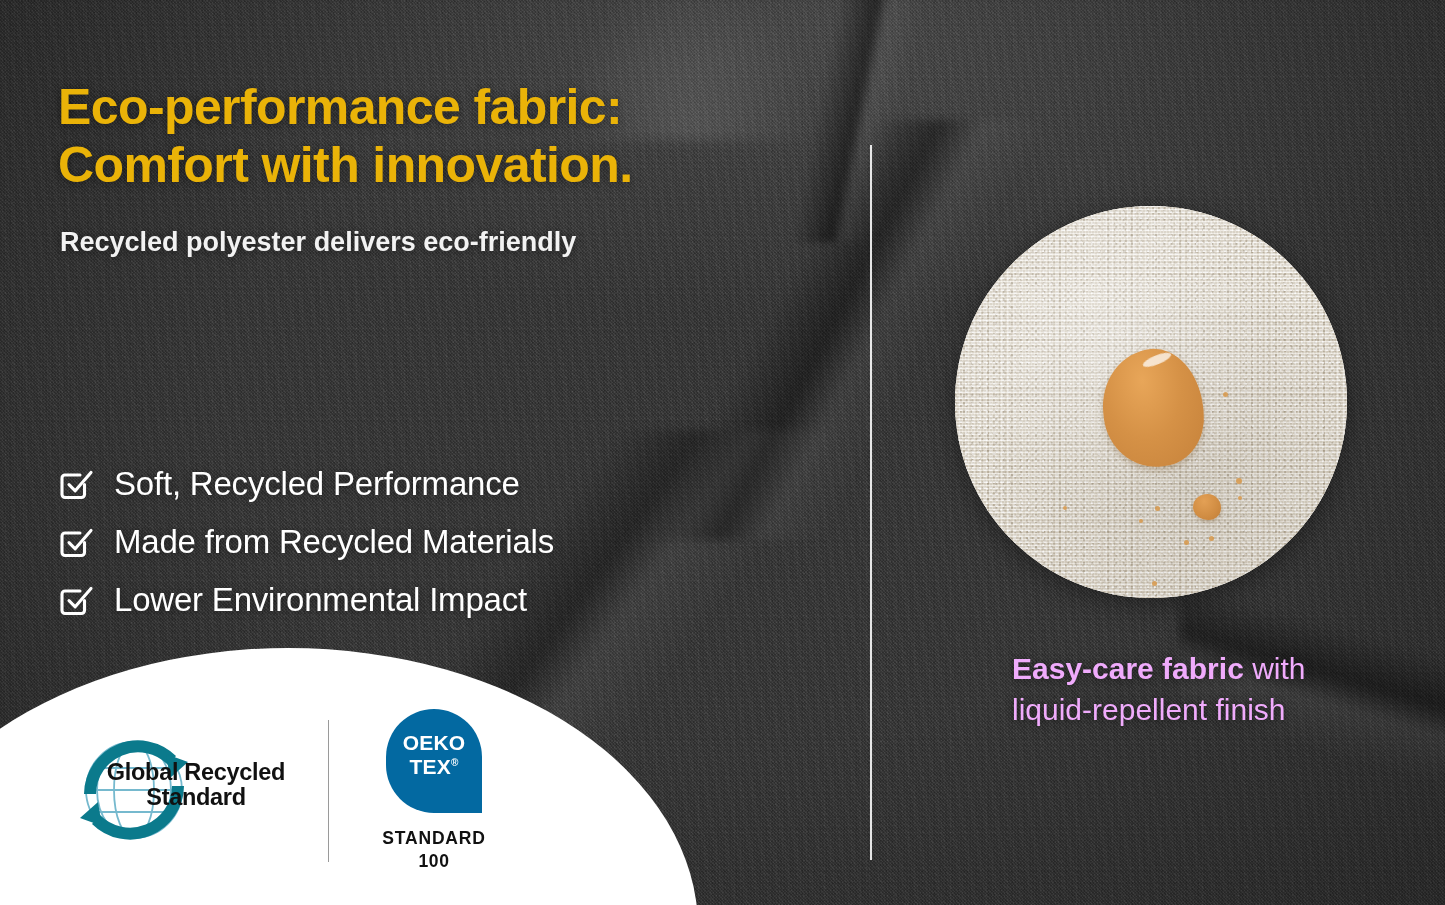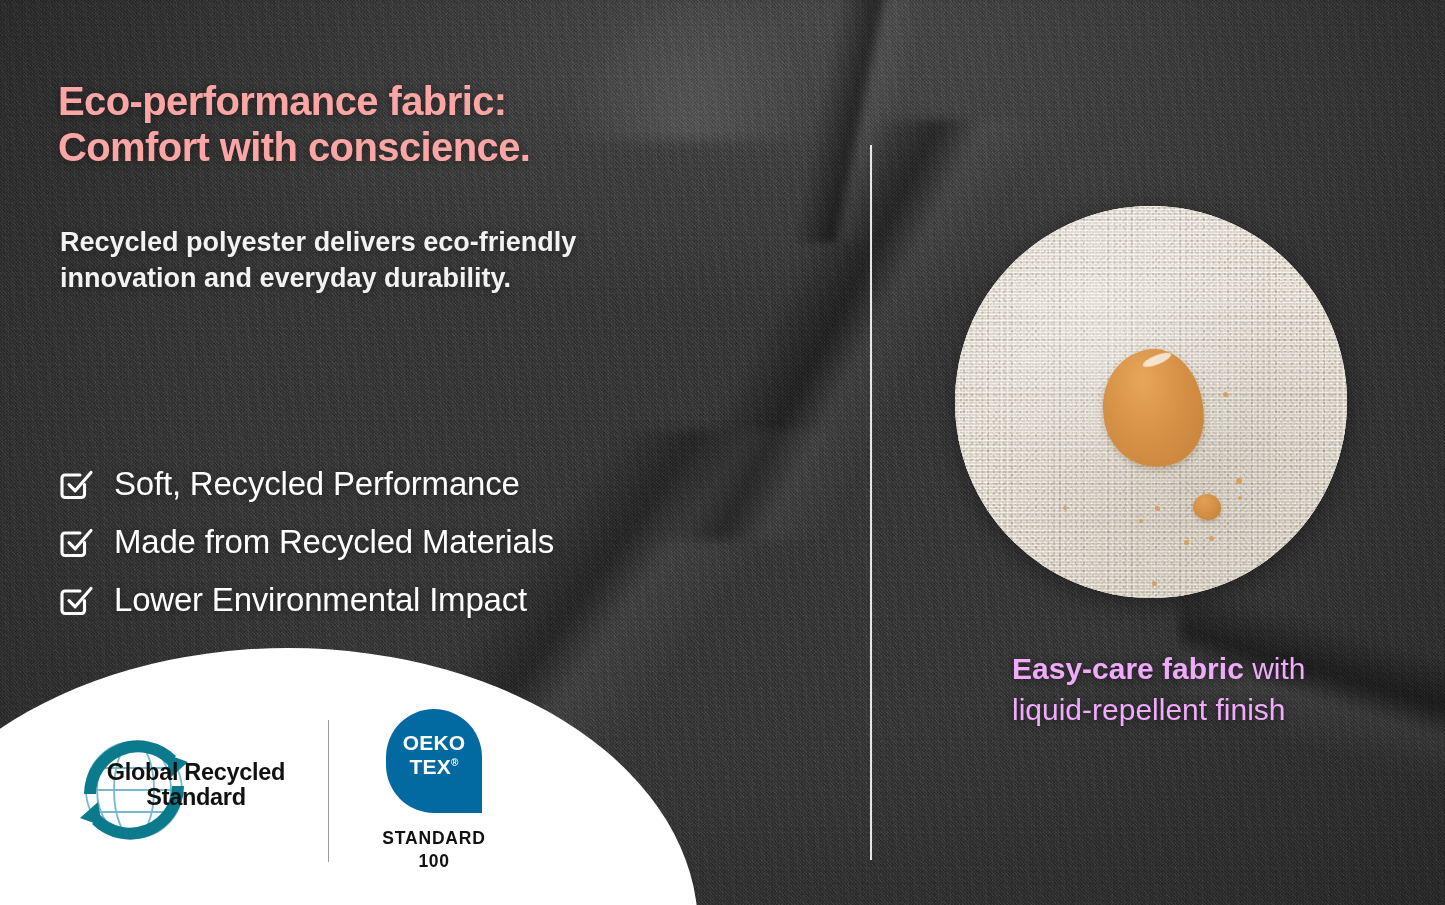--- a/index.html
+++ b/index.html
@@ -83,22 +83,22 @@
     position: absolute; inset: 0;
     background: radial-gradient(ellipse 1100px 760px at 50% 45%, rgba(0,0,0,0) 45%, rgba(0,0,0,.30) 100%);
   }
 
   
   .headline {
     position: absolute;
     left: 58px;
     top: 78px;
     width: 790px;
-    color: #fca5a5;
-    font-size: 40px;
+    color: #eab308;
+    font-size: 50px;
     line-height: 1.16;
     font-weight: bold;
     letter-spacing: -0.6px;
     text-shadow: 0 1px 10px rgba(0,0,0,.45);
   }
   .headline .l2 { display: block; }
 
   .subhead {
     position: absolute;
     left: 60px;
@@ -334,26 +334,25 @@
   <div class="bg-noise2"></div>
   <div class="seam seam-e"></div>
   <div class="seam seam-a"></div>
   <div class="seam seam-b"></div>
   <div class="seam seam-c"></div>
   <div class="seam seam-d"></div>
   <div class="vignette"></div>
 
   <div class="headline">
     <span>Eco-performance fabric:</span>
-    <span class="l2">Comfort with conscience.</span>
+    <span class="l2">Comfort with innovation.</span>
   </div>
 
   <div class="subhead">
     <span>Recycled polyester delivers eco-friendly</span>
-    <span class="l2">innovation and everyday durability.</span>
   </div>
 
   <div class="checklist">
 
     <div class="check-row">
       <span class="check-ico">
         <svg width="34" height="34" viewBox="0 0 34 34" fill="none">
           <path d="M26.5 17.5V27.5a3 3 0 0 1-3 3H7a3 3 0 0 1-3-3V11a3 3 0 0 1 3-3h15" stroke="#ffffff" stroke-width="3.1" stroke-linecap="round" stroke-linejoin="round"></path>
           <path d="M11 17.6l6.2 6.2L33 5.4" stroke="#ffffff" stroke-width="3.1" stroke-linecap="round" stroke-linejoin="round"></path>
         </svg>

